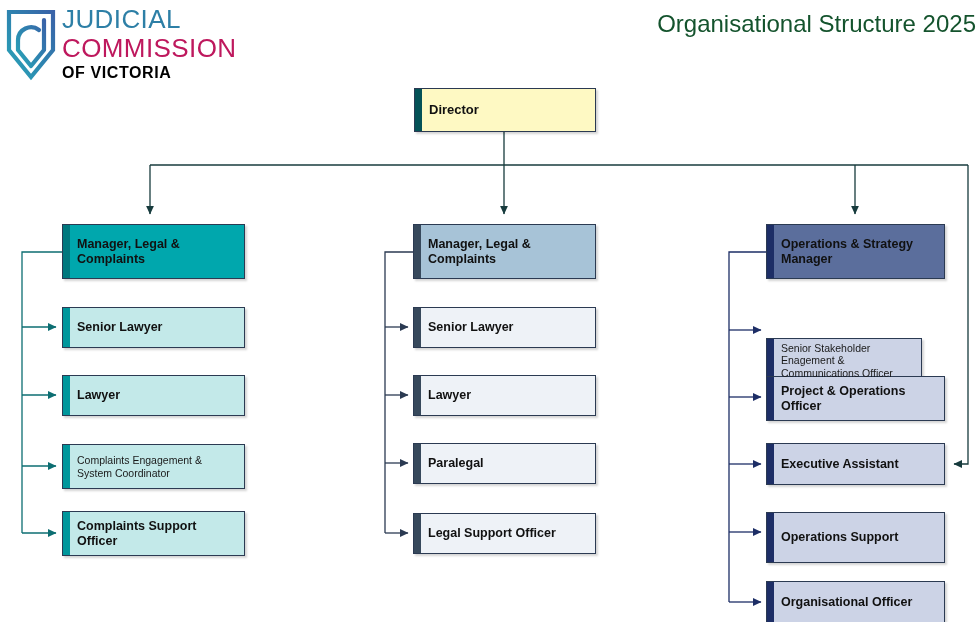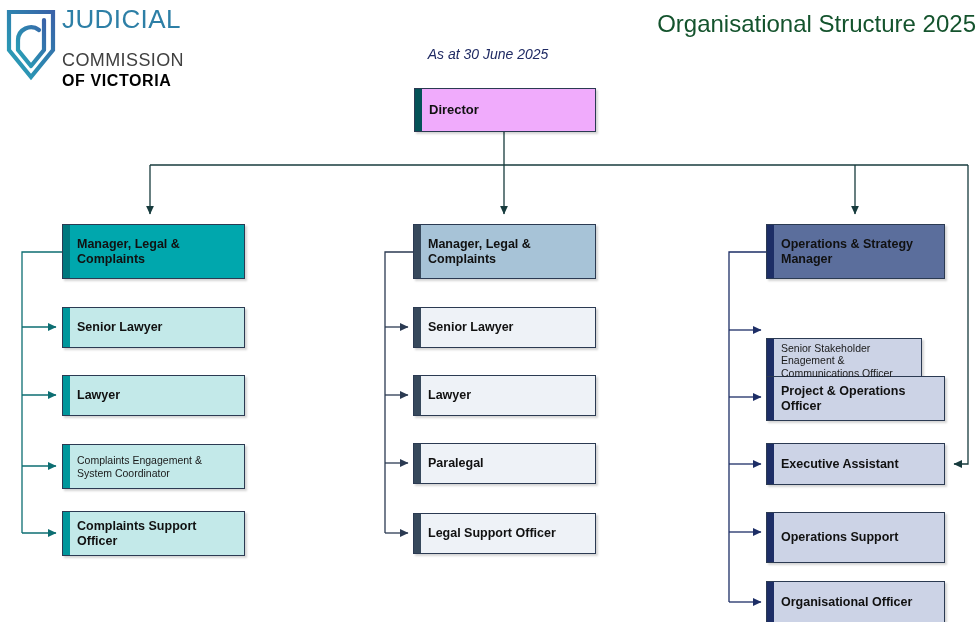--- a/index.html
+++ b/index.html
@@ -14,21 +14,21 @@
 
   
   #logo{position:absolute;left:4px;top:4px;width:232px;height:80px;}
   #logo-mark{position:absolute;left:0;top:2px;width:56px;height:76px;}
   #logo-text{position:absolute;left:58px;top:2px;}
   .logo-line{
     color:#2e7fa8;letter-spacing:.4px;line-height:1.0;
     font-family:"Liberation Sans", sans-serif;
   }
   .logo-l1{font-size:26px;font-weight:400;color:#2d7fa6;}
-  .logo-l2{font-size:18px;font-weight:400;color:#404040;margin-top:19px;}
+  .logo-l2{font-size:26px;font-weight:400;color:#be185d;margin-top:3px;}
   .logo-l3{font-size:16px;font-weight:700;color:#000000;margin-top:4px;letter-spacing:.6px;}
 
   
   #title{
     position:absolute;left:0;top:10px;width:976px;text-align:right;
     font-size:24px;color:#14532d;font-weight:400;
   }
   #subtitle{
     position:absolute;left:0;top:46px;width:976px;text-align:center;
     font-size:14px;color:#1f2a63;font-style:italic;font-weight:400;
@@ -66,21 +66,21 @@
   .slate-sub{background:#eef2f7;}
   .slate-sub .accent{background:#37495c;}
 
   
   .navy-head{background:#5b6e9c;}
   .navy-head .accent{background:#1d2e66;}
   .navy-sub{background:#ccd3e6;}
   .navy-sub .accent{background:#1d2e66;}
 
   
-  .director{background:#f0abfc;}
+  .director{background:#fef9c3;}
   .director .accent{background:#045257;}
 </style>
 </head>
 <body>
 
 <div id="stage">
 
   <div id="logo">
     <div id="logo-mark">
       <svg width="56" height="76" viewBox="0 0 56 76" xmlns="http://www.w3.org/2000/svg">
@@ -96,21 +96,20 @@
       </svg>
     </div>
     <div id="logo-text">
       <div class="logo-line logo-l1">JUDICIAL</div>
       <div class="logo-line logo-l2">COMMISSION</div>
       <div class="logo-line logo-l3">OF VICTORIA</div>
     </div>
   </div>
 
   <div id="title">Organisational Structure 2025</div>
-  <div id="subtitle">As at 30 June 2025</div>
 
   <svg id="wires" viewBox="0 0 976 622" xmlns="http://www.w3.org/2000/svg">
     <defs>
       <marker id="ar-dark" markerWidth="9" markerHeight="9" refX="8" refY="4.5" orient="auto" markerUnits="userSpaceOnUse">
         <path d="M0,0.6 L8.5,4.5 L0,8.4 z" fill="#173b3d"></path>
       </marker>
       <marker id="ar-teal" markerWidth="9" markerHeight="9" refX="8" refY="4.5" orient="auto" markerUnits="userSpaceOnUse">
         <path d="M0,0.6 L8.5,4.5 L0,8.4 z" fill="#0d6e72"></path>
       </marker>
       <marker id="ar-slate" markerWidth="9" markerHeight="9" refX="8" refY="4.5" orient="auto" markerUnits="userSpaceOnUse">

